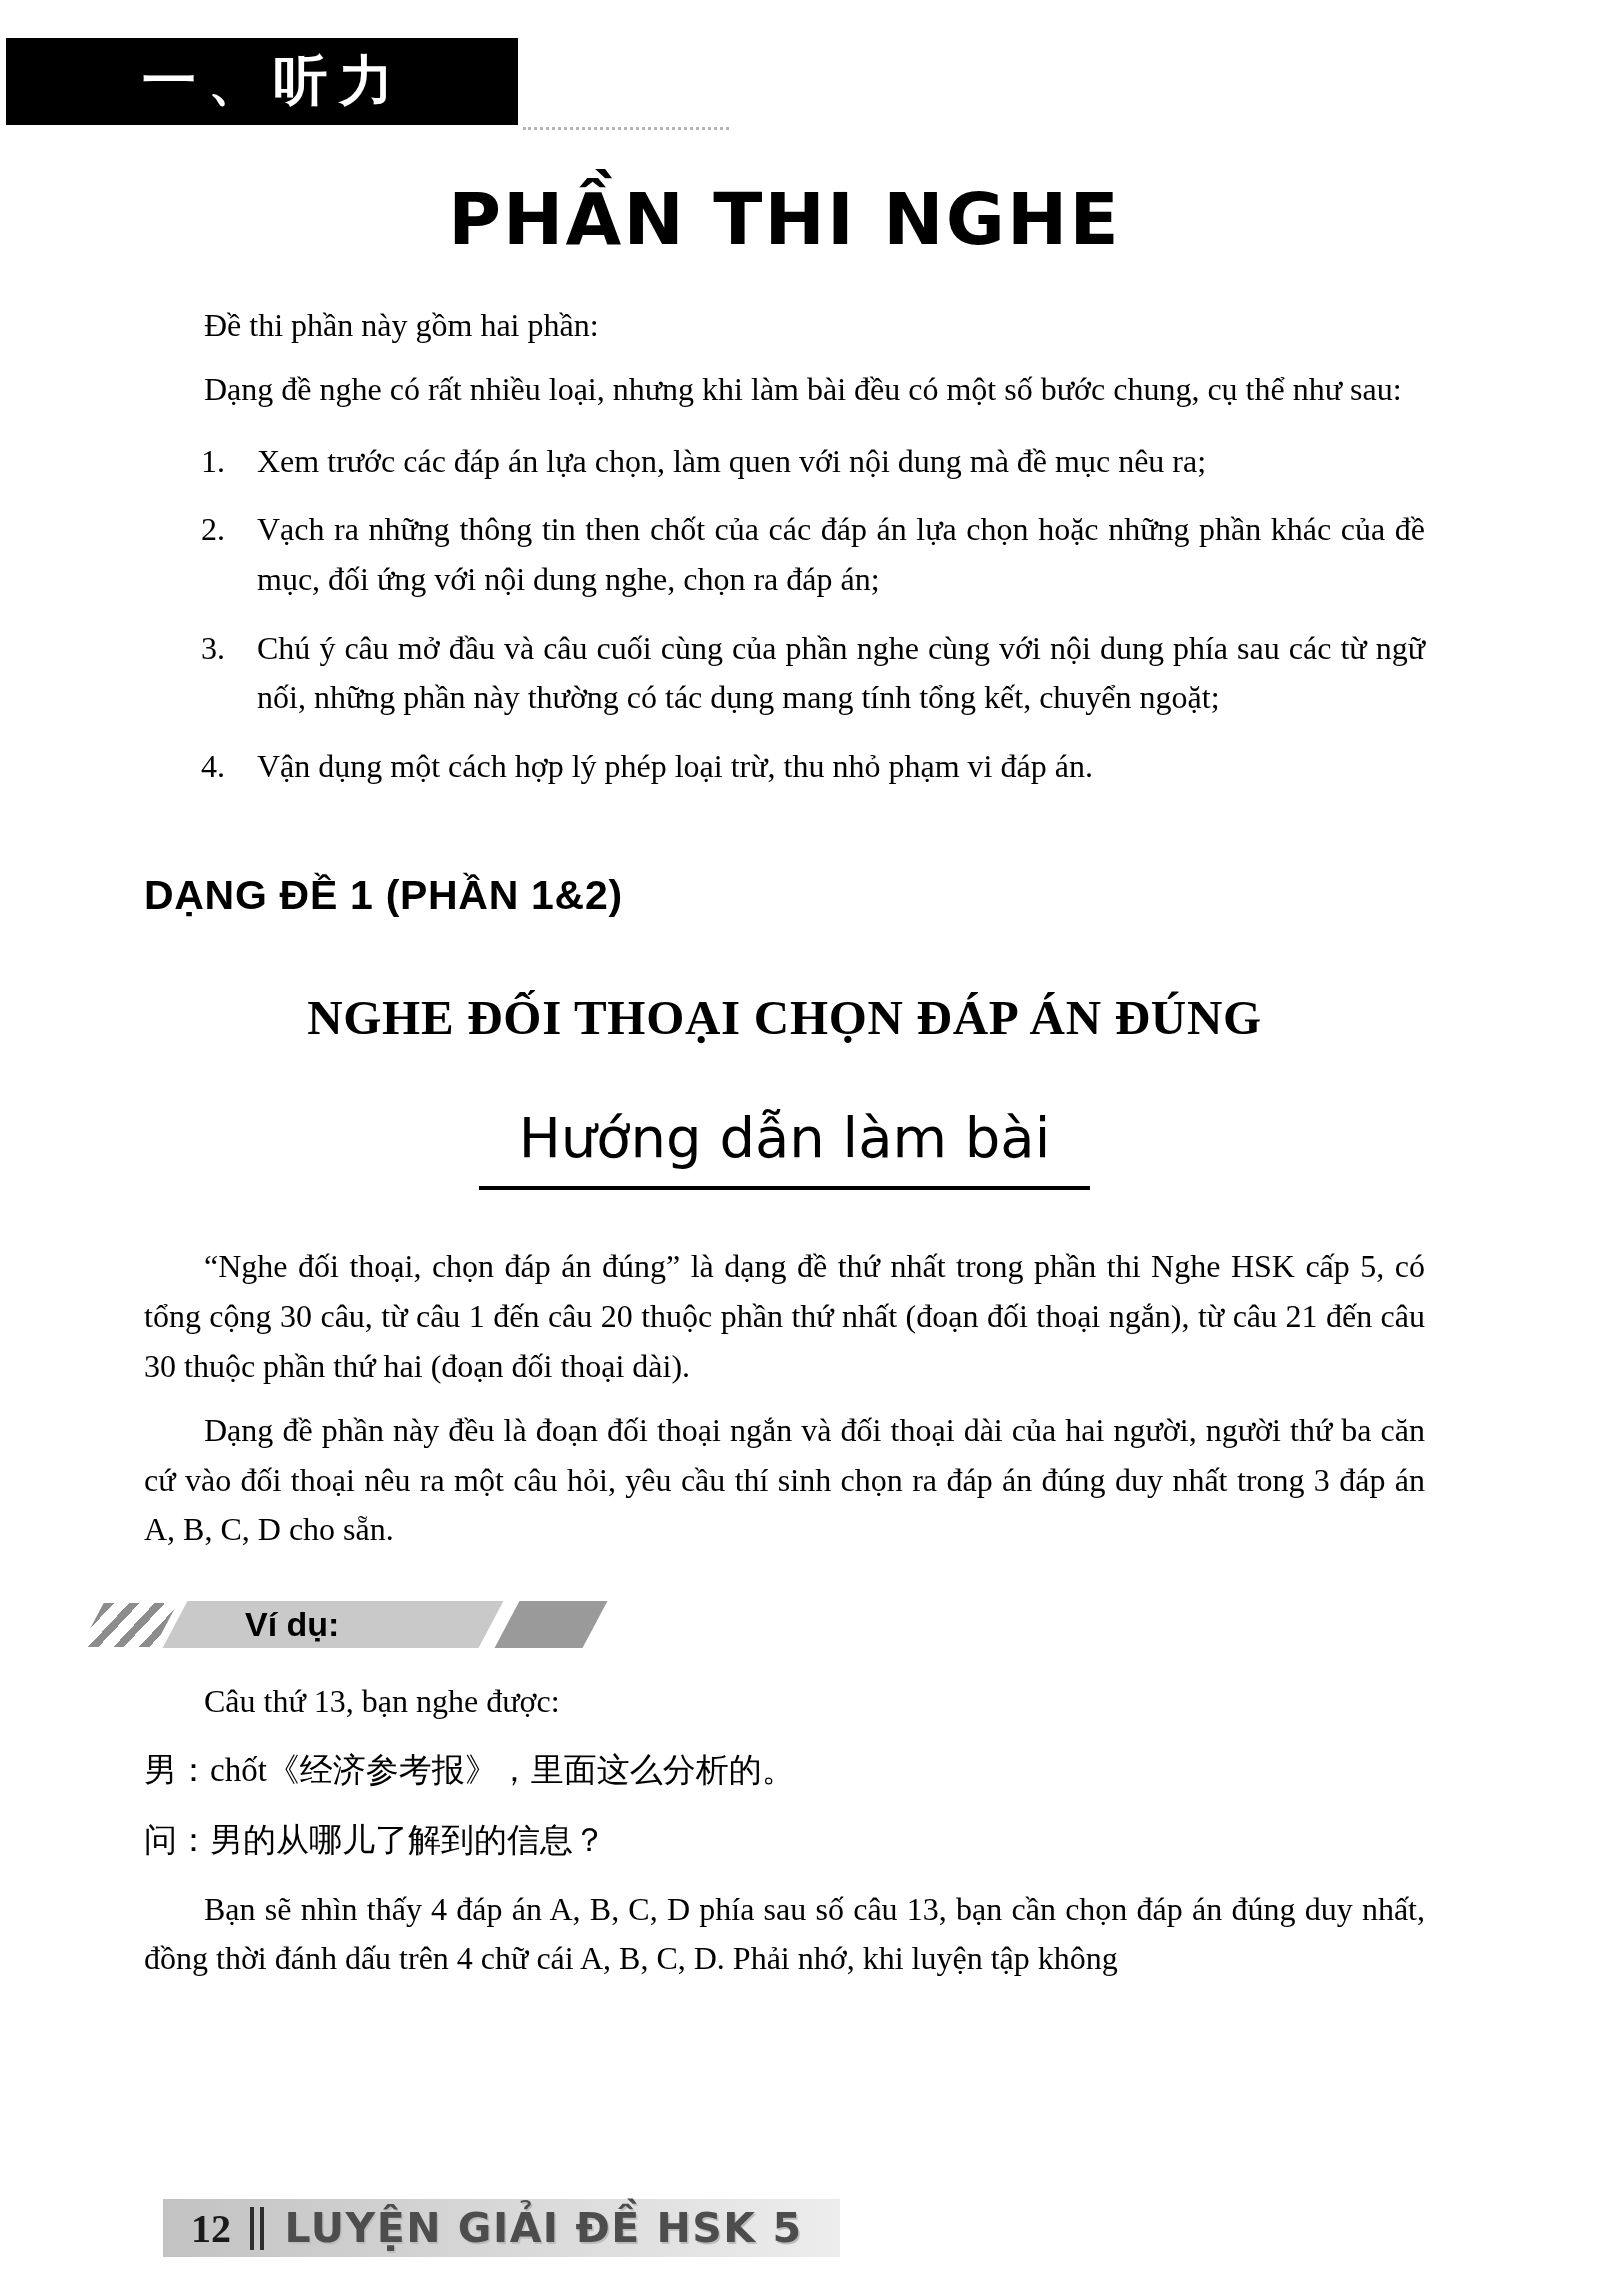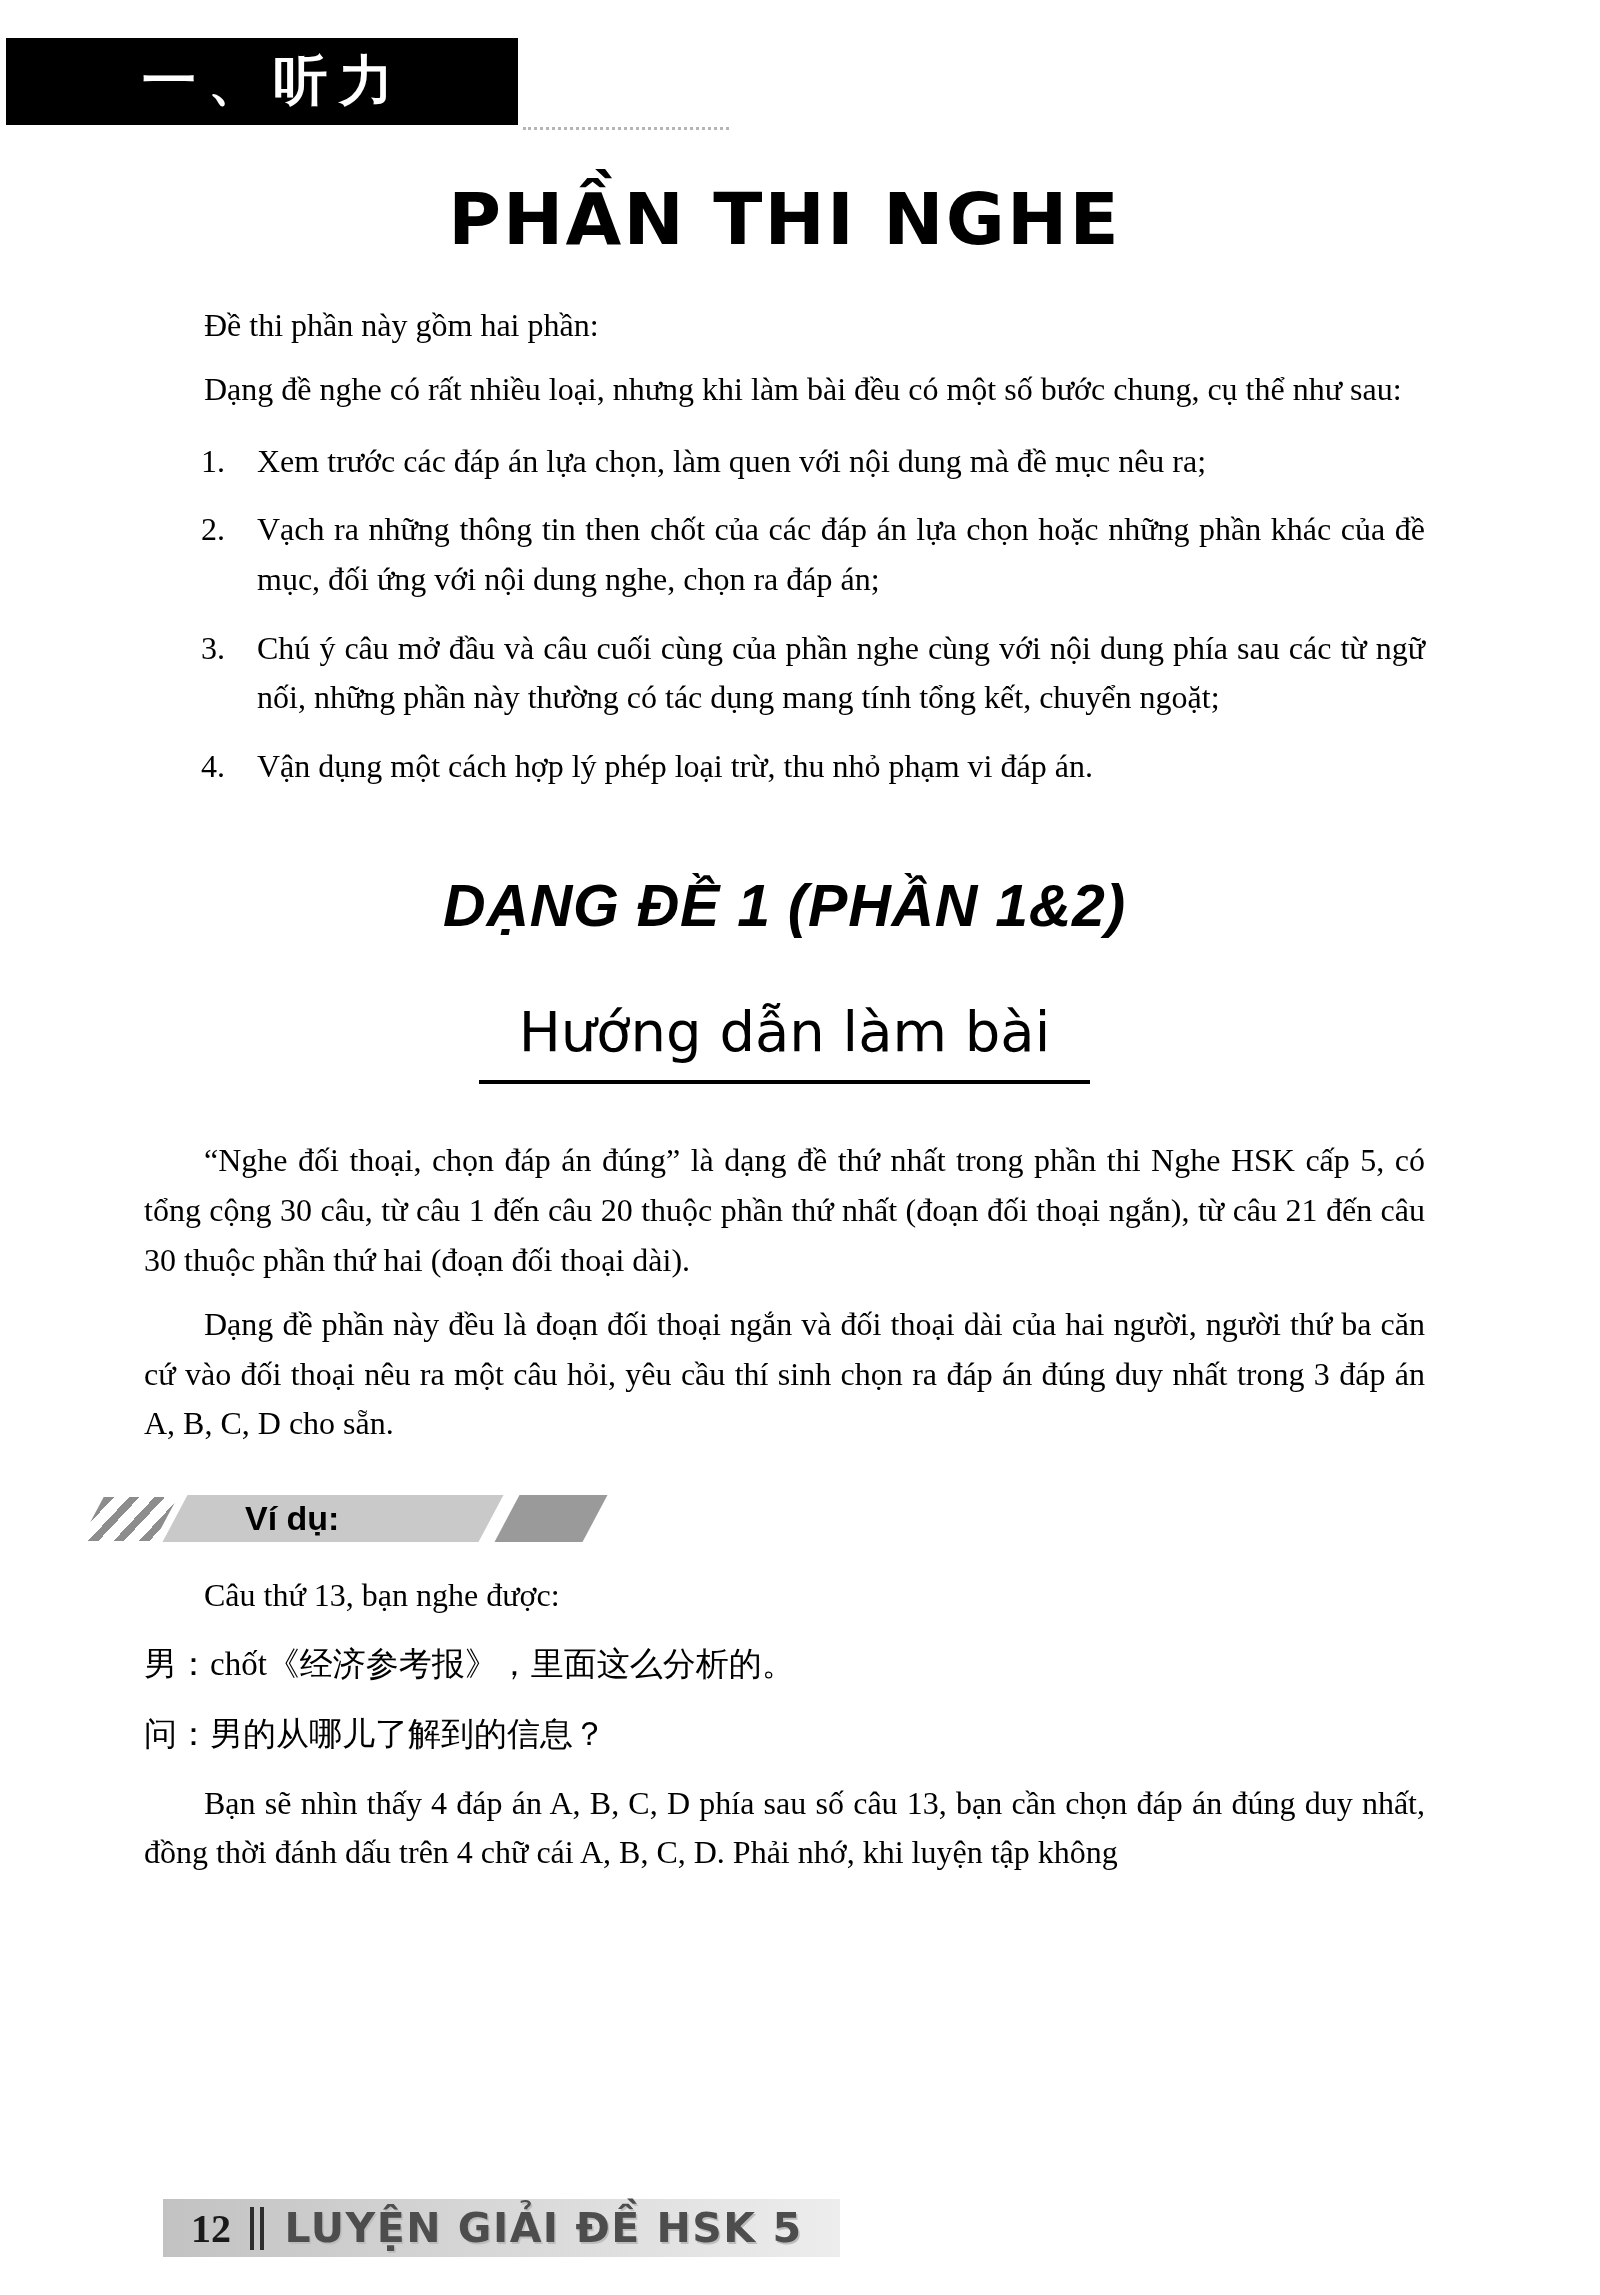--- a/index.html
+++ b/index.html
@@ -73,26 +73,24 @@
     display: flex;
     font-size: 32px;
     line-height: 1.55;
     margin: 19px 0;
   }
   .step-num { width: 56px; flex-shrink: 0; }
   .step-text { flex: 1; text-align: justify; }
 
   .heading-1 {
     margin-top: 81px;
-    text-align: center;
     font-family: "Liberation Sans", sans-serif;
     font-weight: bold;
-    font-size: 59px;
+    font-size: 41px;
     letter-spacing: 0.7px;
-    font-style: italic;
   }
   .heading-2 {
     margin-top: 70px;
     text-align: center;
     font-family: "Liberation Serif", serif;
     font-weight: bold;
     font-size: 49px;
     letter-spacing: 0.7px;
   }
   .heading-3-wrap {
@@ -222,20 +220,21 @@
         <span class="step-num">3.</span>
         <span class="step-text">Chú ý câu mở đầu và câu cuối cùng của phần nghe cùng với nội dung phía sau các từ ngữ nối, những phần này thường có tác dụng mang tính tổng kết, chuyển ngoặt;</span>
       </div>
       <div class="step">
         <span class="step-num">4.</span>
         <span class="step-text">Vận dụng một cách hợp lý phép loại trừ, thu nhỏ phạm vi đáp án.</span>
       </div>
     </div>
 
     <h2 class="heading-1">DẠNG ĐỀ 1 (PHẦN 1&amp;2)</h2>
+    <h2 class="heading-2">NGHE ĐỐI THOẠI CHỌN ĐÁP ÁN ĐÚNG</h2>
     <div class="heading-3-wrap">
       <span class="heading-3">Hướng dẫn làm bài</span>
     </div>
 
     <p class="para">“Nghe đối thoại, chọn đáp án đúng” là dạng đề thứ nhất trong phần thi Nghe HSK cấp 5, có tổng cộng 30 câu, từ câu 1 đến câu 20 thuộc phần thứ nhất (đoạn đối thoại ngắn), từ câu 21 đến câu 30 thuộc phần thứ hai (đoạn đối thoại dài).</p>
     <p class="para">Dạng đề phần này đều là đoạn đối thoại ngắn và đối thoại dài của hai người, người thứ ba căn cứ vào đối thoại nêu ra một câu hỏi, yêu cầu thí sinh chọn ra đáp án đúng duy nhất trong 3 đáp án A, B, C, D cho sẵn.</p>
 
     <div class="vidu-row">
       <div class="vidu-stripes"></div>
       <div class="vidu-bar">

